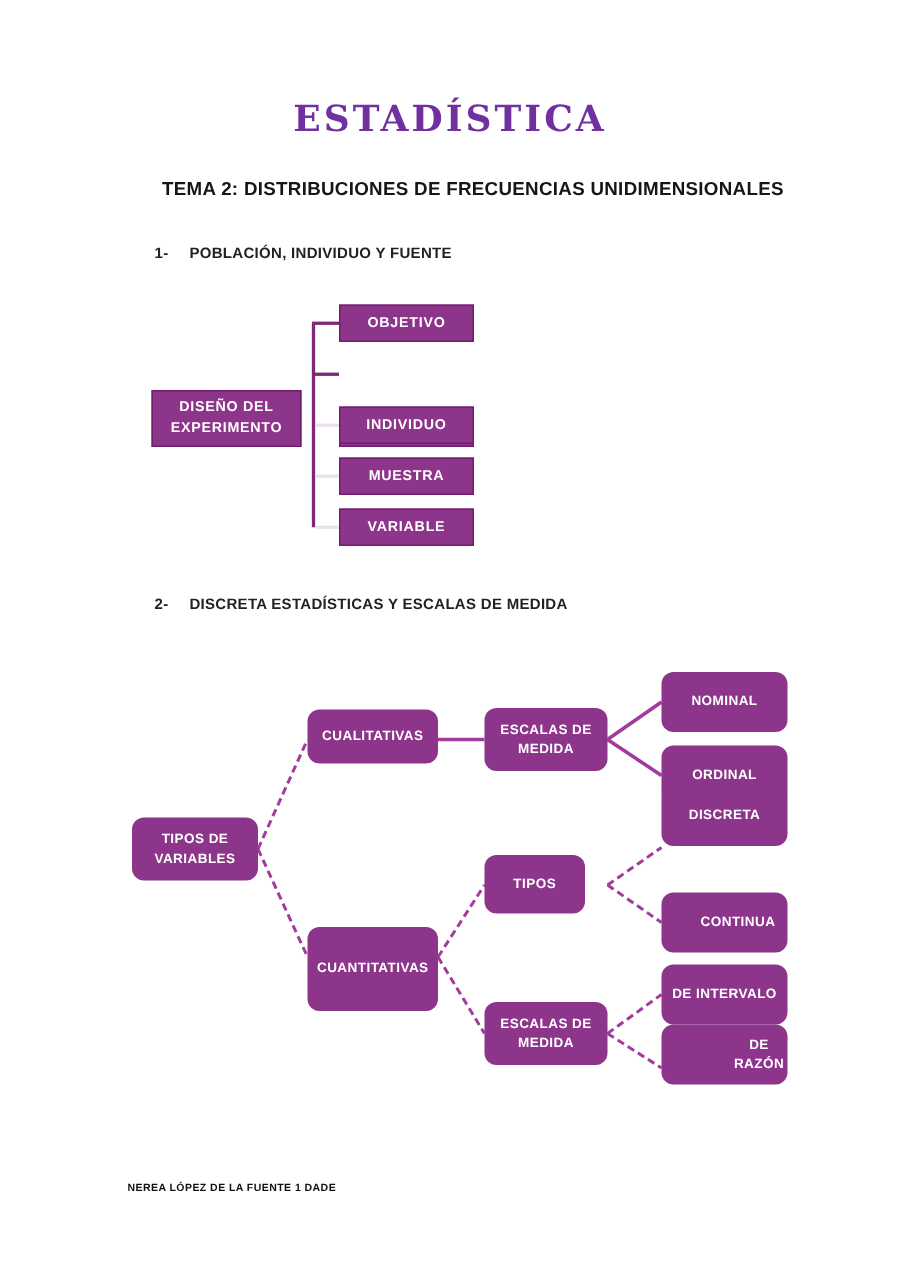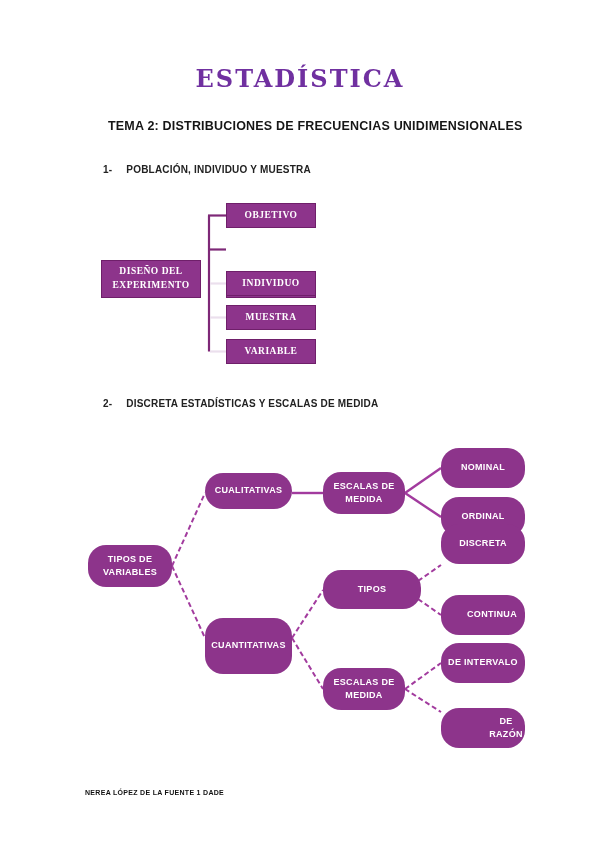--- a/index.html
+++ b/index.html
@@ -37,55 +37,55 @@
   line.dashed{stroke:var(--connector);stroke-width:2;stroke-dasharray:5 3;}
   line.dark{stroke:var(--connector-dark);stroke-width:2.2;}
   line.faint{stroke:var(--connector-faint);stroke-width:2.2;}
   .node{
     position:absolute;display:flex;align-items:center;justify-content:center;
     background:var(--node-fill);color:#ffffff;font-weight:bold;
     text-align:center;text-transform:uppercase;
   }
   .node-sq{
     border:1px solid var(--node-border);
-    font-size:9.5px;letter-spacing:0.5px;line-height:1.45;font-family:Liberation Serif, serif;
+    font-size:9.5px;letter-spacing:0.5px;line-height:1.45;
   }
   .node-rd{
-    border-radius:18px;font-size:9px;letter-spacing:0.3px;line-height:1.5;
+    border-radius:8px;font-size:9px;letter-spacing:0.3px;line-height:1.5;
     padding:2px;
   }
   
   #d1-root{left:101px;top:260px;width:100px;height:38px;}
   .d1-child{left:226px;width:90px;height:25px;}
   #d1-c0{top:203px;} #d1-c1{top:237px;margin-top:36px;} #d1-c2{top:271px;}
   #d1-c3{top:305px;} #d1-c4{top:339px;}
   
   #d2-root{left:88px;top:545px;width:84px;height:42px;}
   #d2-cuali{left:205px;top:473px;width:87px;height:36px;}
   #d2-cuanti{left:205px;top:618px;width:87px;height:56px;}
   #d2-esc1{left:323px;top:472px;width:82px;height:42px;}
-  #d2-tipos{left:323px;top:570px;width:98px;height:39px;}
+  #d2-tipos{left:323px;top:570px;width:67px;height:39px;}
   #d2-esc2{left:323px;top:668px;width:82px;height:42px;}
   .d2-leaf{left:441px;width:84px;height:40px;}
   #d2-l0{top:448px;} #d2-l1{top:497px;} #d2-l2{top:524px;}
-  #d2-l3{top:595px;padding-left:20px;} #d2-l4{top:643px;} #d2-l5{top:708px;padding-left:48px;}
+  #d2-l3{top:595px;padding-left:20px;} #d2-l4{top:643px;} #d2-l5{top:683px;padding-left:48px;}
   .doc-footer{
     position:absolute;left:85px;top:789px;
     font-weight:bold;font-size:7px;letter-spacing:0.3px;color:#111;
   }
 </style>
 </head>
 <body>
 
 <div class="doc-title">ESTADÍSTICA</div>
 
 <div class="topic-heading">TEMA 2: DISTRIBUCIONES DE FRECUENCIAS UNIDIMENSIONALES</div>
 
 <div class="section-heading" id="section-1">
-  <span class="sec-num">1-</span><span>POBLACIÓN, INDIVIDUO Y MUESTRA</span>
+  <span class="sec-num">1-</span><span>POBLACIÓN, INDIVIDUO Y FUENTE</span>
 </div>
 
 <svg class="connector-svg" width="600" height="848">
   <line class="dark" x1="209" y1="215.5" x2="209" y2="351.5"></line>
   <line class="dark" x1="208" y1="215.5" x2="226" y2="215.5"></line>
   <line class="dark" x1="208" y1="249.5" x2="226" y2="249.5"></line>
   <line class="faint" x1="210" y1="283.5" x2="226" y2="283.5"></line>
   <line class="faint" x1="210" y1="317.5" x2="226" y2="317.5"></line>
   <line class="faint" x1="210" y1="351.5" x2="226" y2="351.5"></line>
 </svg>

